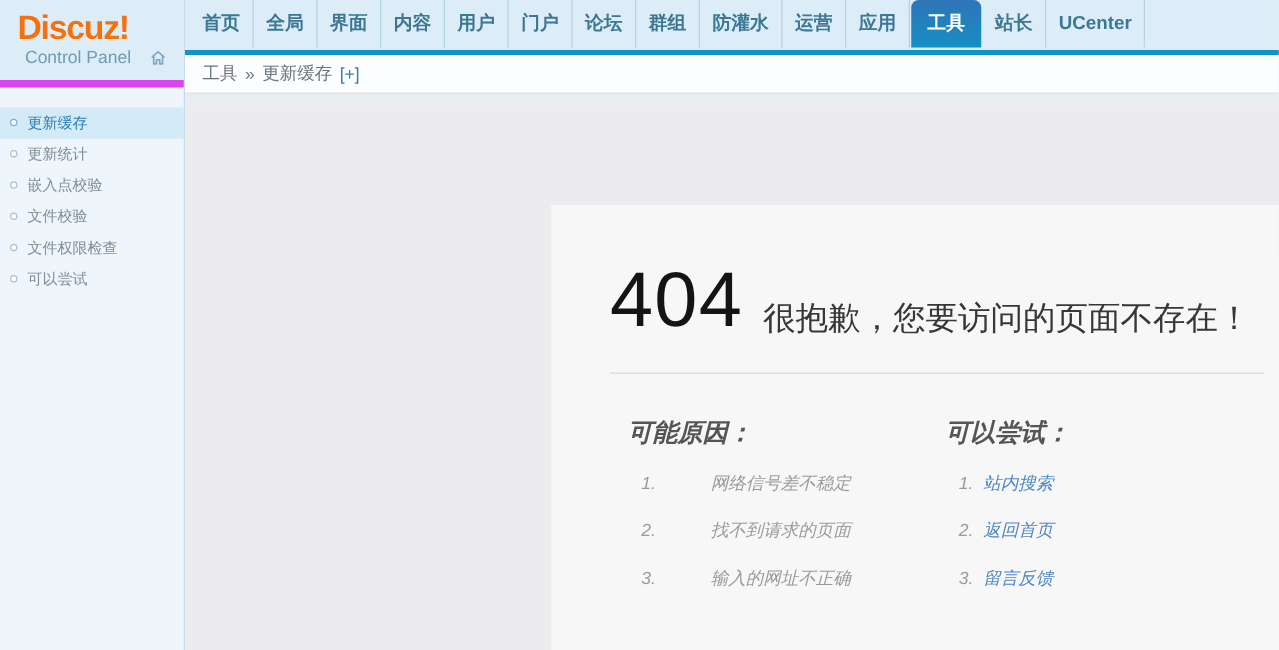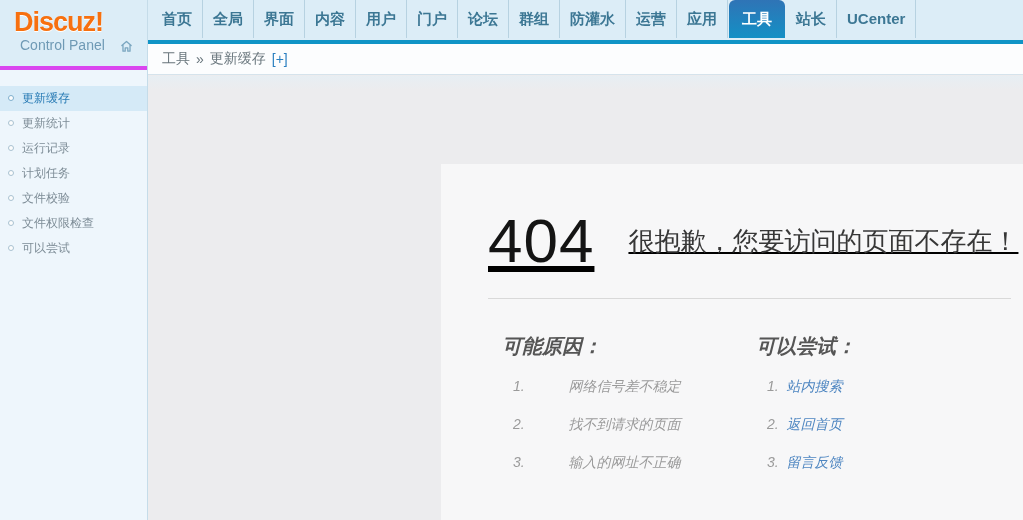--- a/index.html
+++ b/index.html
@@ -9,21 +9,21 @@
     background:#ececee;
   }
   .app{position:absolute;inset:0;}
 
   
   .sidebar{
     position:absolute;left:0;top:0;width:148px;height:520px;
     background:#eef6fc;border-right:1px solid #c5dce9;box-sizing:border-box;
   }
   .logo-block{
-    height:70px;background:#dcedf7;border-bottom:4px solid #d946ef;
+    height:70px;background:#dcedf7;border-bottom:6px solid #d946ef;
     padding:8px 0 0 14px;box-sizing:border-box;
   }
   .logo-title{
     font-size:27px;font-weight:bold;letter-spacing:-1px;color:#f7700f;
     text-shadow:0 1px 0 #fff;line-height:28px;
   }
   .logo-sub{
     font-size:14px;color:#6f9ab5;padding-left:6px;line-height:18px;
     display:flex;align-items:center;gap:15px;
   }
@@ -70,24 +70,24 @@
   
   .content{
     position:absolute;left:148px;top:76px;right:0;bottom:0;
     background:linear-gradient(#e7eef3,#ececee 14px);
   }
   .panel404{
     position:absolute;left:293px;top:88px;right:0;bottom:0;
     background:#f7f7f8;
   }
   .error-head{
-    display:flex;align-items:center;padding:46px 0 0 47px;text-decoration:underline;
+    display:flex;align-items:flex-end;padding:46px 0 0 47px;
   }
   .error-code{font-size:62px;line-height:1;color:#141414;letter-spacing:1px;}
-  .error-msg{font-size:26px;color:#373737;margin-left:34px;}
+  .error-msg{font-size:26px;color:#373737;margin-left:16px;}
   .error-divider{
     border:none;border-top:1px solid #d9d9d9;
     margin:26px 12px 0 47px;height:0;
   }
   .cols{display:flex;padding:34px 0 0 61px;font-style:italic;}
   .col{width:254px;}
   .col-title{font-size:20px;color:#555;margin:0 0 18px 0;}
   .hint-list{list-style:none;margin:0;padding:0 0 0 11px;}
   .hint-list li{font-size:14px;margin-bottom:20px;white-space:nowrap;}
   .hint-num{color:#9a9a9a;margin-right:4px;}
@@ -115,25 +115,21 @@
       <li class="side-item active">
         <span class="bullet"></span>
         <span>更新缓存</span>
       </li>
       <li class="side-item">
         <span class="bullet"></span>
         <span>更新统计</span>
       </li>
       <li class="side-item">
         <span class="bullet"></span>
-        <span>运行记录</span>
-      </li>
-      <li class="side-item">
-        <span class="bullet"></span>
-        <span>计划任务</span>
+        <span>嵌入点校验</span>
       </li>
       <li class="side-item">
         <span class="bullet"></span>
         <span>文件校验</span>
       </li>
       <li class="side-item">
         <span class="bullet"></span>
         <span>文件权限检查</span>
       </li>
       <li class="side-item">

